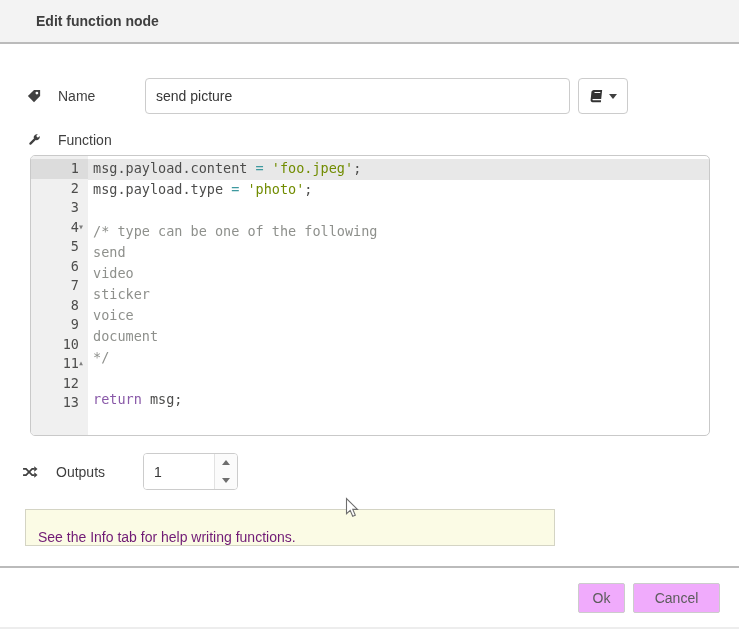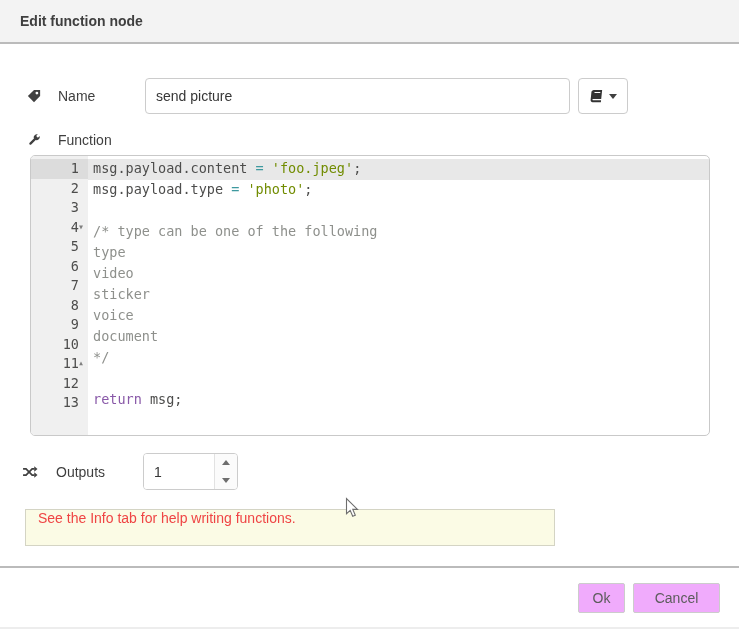--- a/index.html
+++ b/index.html
@@ -1,21 +1,21 @@
 <!DOCTYPE html>
 <html><head>
 <meta charset="utf-8">
 <style>
   html,body{margin:0;padding:0;background:#fff;}
   .stage{position:relative;width:739px;height:630px;background:#fff;overflow:hidden;
          font-family:"Liberation Sans",sans-serif;color:#363636;}
   
   .hdr{position:absolute;left:0;top:0;width:739px;height:44px;background:#f3f3f3;
        border-bottom:2px solid #bbb;box-sizing:border-box;display:flex;align-items:center;}
-  .hdr span{margin-left:20px;font-size:14px;font-weight:bold;color:#3f3f3f;}
+  .hdr span{margin-left:36px;font-size:14px;font-weight:bold;color:#3f3f3f;}
   
   .flabel{position:absolute;display:flex;align-items:center;gap:17px;font-size:14px;color:#3f3f3f;}
   .flabel svg{flex:0 0 auto;}
   
   .txt{position:absolute;box-sizing:border-box;border:1px solid #ccc;border-radius:4px;
        font-family:"Liberation Sans",sans-serif;font-size:14px;color:#363636;padding:0 0 0 10px;outline:none;background:#fff;}
   .libbtn{position:absolute;left:578px;top:78px;width:50px;height:36px;box-sizing:border-box;
        background:#fff;border:1px solid #ccc;border-radius:4px;display:flex;align-items:center;
        justify-content:center;gap:5px;cursor:pointer;}
   .caret{width:0;height:0;border-left:4px solid transparent;border-right:4px solid transparent;
@@ -35,22 +35,22 @@
   .spinner{position:absolute;left:143px;top:453px;width:95px;height:37px;box-sizing:border-box;
         border:1px solid #ccc;border-radius:4px;background:#fff;display:flex;overflow:hidden;}
   .spinner input{flex:1;border:none;outline:none;font-family:"Liberation Sans",sans-serif;
         font-size:14px;color:#363636;padding-left:10px;min-width:0;}
   .spinbtns{width:22px;border-left:1px solid #e2e2e2;display:flex;flex-direction:column;background:#fbfbfb;}
   .spinbtns div{flex:1;display:flex;align-items:center;justify-content:center;cursor:pointer;}
   .tri-up{width:0;height:0;border-left:4px solid transparent;border-right:4px solid transparent;border-bottom:5px solid #6e6e6e;}
   .tri-dn{width:0;height:0;border-left:4px solid transparent;border-right:4px solid transparent;border-top:5px solid #6e6e6e;}
   
   .tip{position:absolute;left:25px;top:509px;width:530px;height:37px;box-sizing:border-box;
-       background:#fbfbe5;border:1px solid #d4d4c4;display:flex;align-items:flex-start;
-       font-size:14px;color:#ef4444;}
+       background:#fbfbe5;border:1px solid #d4d4c4;display:flex;align-items:flex-end;
+       font-size:14px;color:#701a75;}
   .tip span{margin-left:12px;}
   
   .sep{position:absolute;left:0;top:566px;width:739px;height:2px;background:#bbb;}
   .botline{position:absolute;left:0;top:627px;width:739px;height:2px;background:#ededed;}
   .btn{position:absolute;top:583px;height:30px;box-sizing:border-box;background:#f0abfc;
        border:1px solid #ccc;border-radius:2px;font-family:"Liberation Sans",sans-serif;
        font-size:14px;color:#5c5c5c;cursor:pointer;}
   .btn-ok{left:578px;width:47px;}
   .btn-cancel{left:633px;width:87px;}
   .cursor{position:absolute;left:345px;top:497px;pointer-events:none;}
@@ -107,21 +107,21 @@
         <div class="gutter-row"><span>10</span></div>
         <div class="gutter-row"><span>11</span><span class="fold">▴</span></div>
         <div class="gutter-row"><span>12</span></div>
         <div class="gutter-row"><span>13</span></div>
       </div>
     <div class="coderows">
         <div class="code-row c-active"><span style="color: rgb(77, 77, 76);">msg.payload.content </span><span style="color: rgb(62, 153, 159);">=</span><span style="color: rgb(77, 77, 76);"> </span><span style="color: rgb(113, 140, 0);">'foo.jpeg'</span><span style="color: rgb(77, 77, 76);">;</span></div>
         <div class="code-row"><span style="color: rgb(77, 77, 76);">msg.payload.type </span><span style="color: rgb(62, 153, 159);">=</span><span style="color: rgb(77, 77, 76);"> </span><span style="color: rgb(113, 140, 0);">'photo'</span><span style="color: rgb(77, 77, 76);">;</span></div>
         <div class="code-row"></div>
         <div class="code-row"><span style="color: rgb(142, 144, 140);">/* type can be one of the following</span></div>
-        <div class="code-row"><span style="color: rgb(142, 144, 140);">type</span></div>
+        <div class="code-row"><span style="color: rgb(142, 144, 140);">send</span></div>
         <div class="code-row"><span style="color: rgb(142, 144, 140);">video</span></div>
         <div class="code-row"><span style="color: rgb(142, 144, 140);">sticker</span></div>
         <div class="code-row"><span style="color: rgb(142, 144, 140);">voice</span></div>
         <div class="code-row"><span style="color: rgb(142, 144, 140);">document</span></div>
         <div class="code-row"><span style="color: rgb(142, 144, 140);">*/</span></div>
         <div class="code-row"></div>
         <div class="code-row"><span style="color: rgb(137, 89, 168);">return</span><span style="color: rgb(77, 77, 76);"> msg;</span></div>
       </div>
   </div>
 

